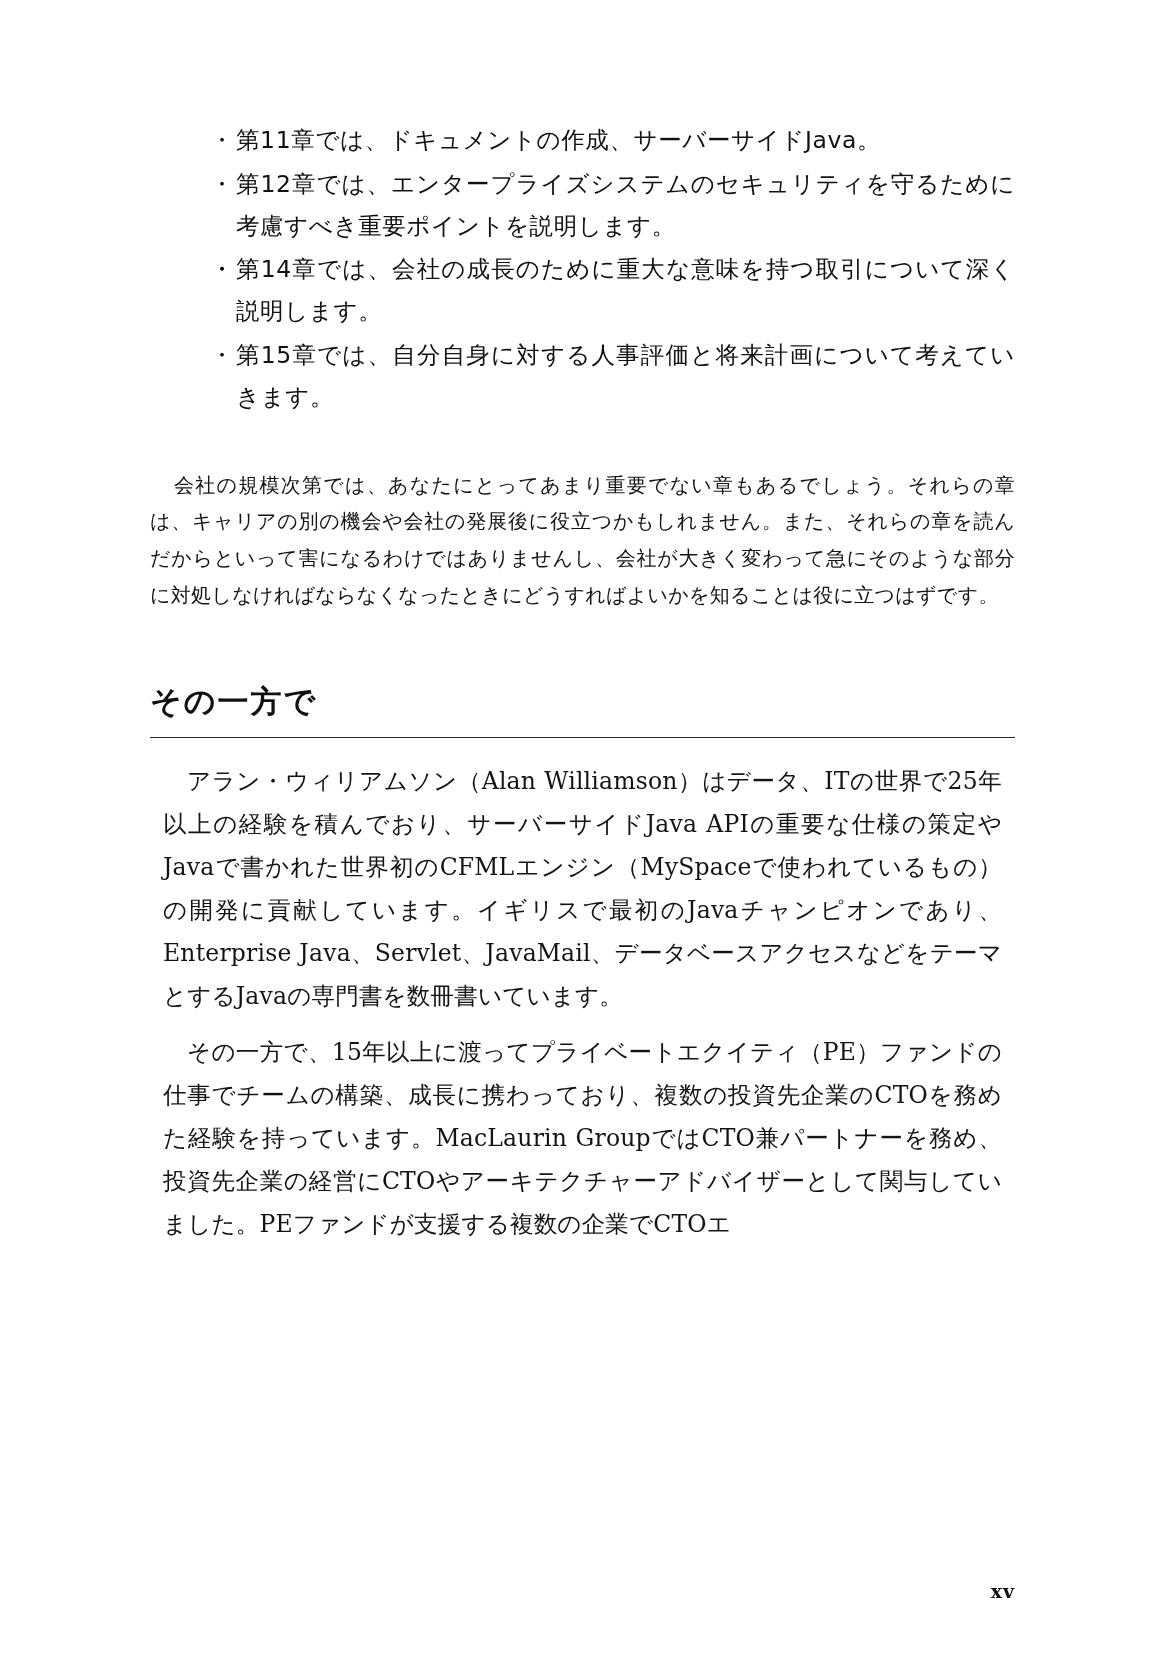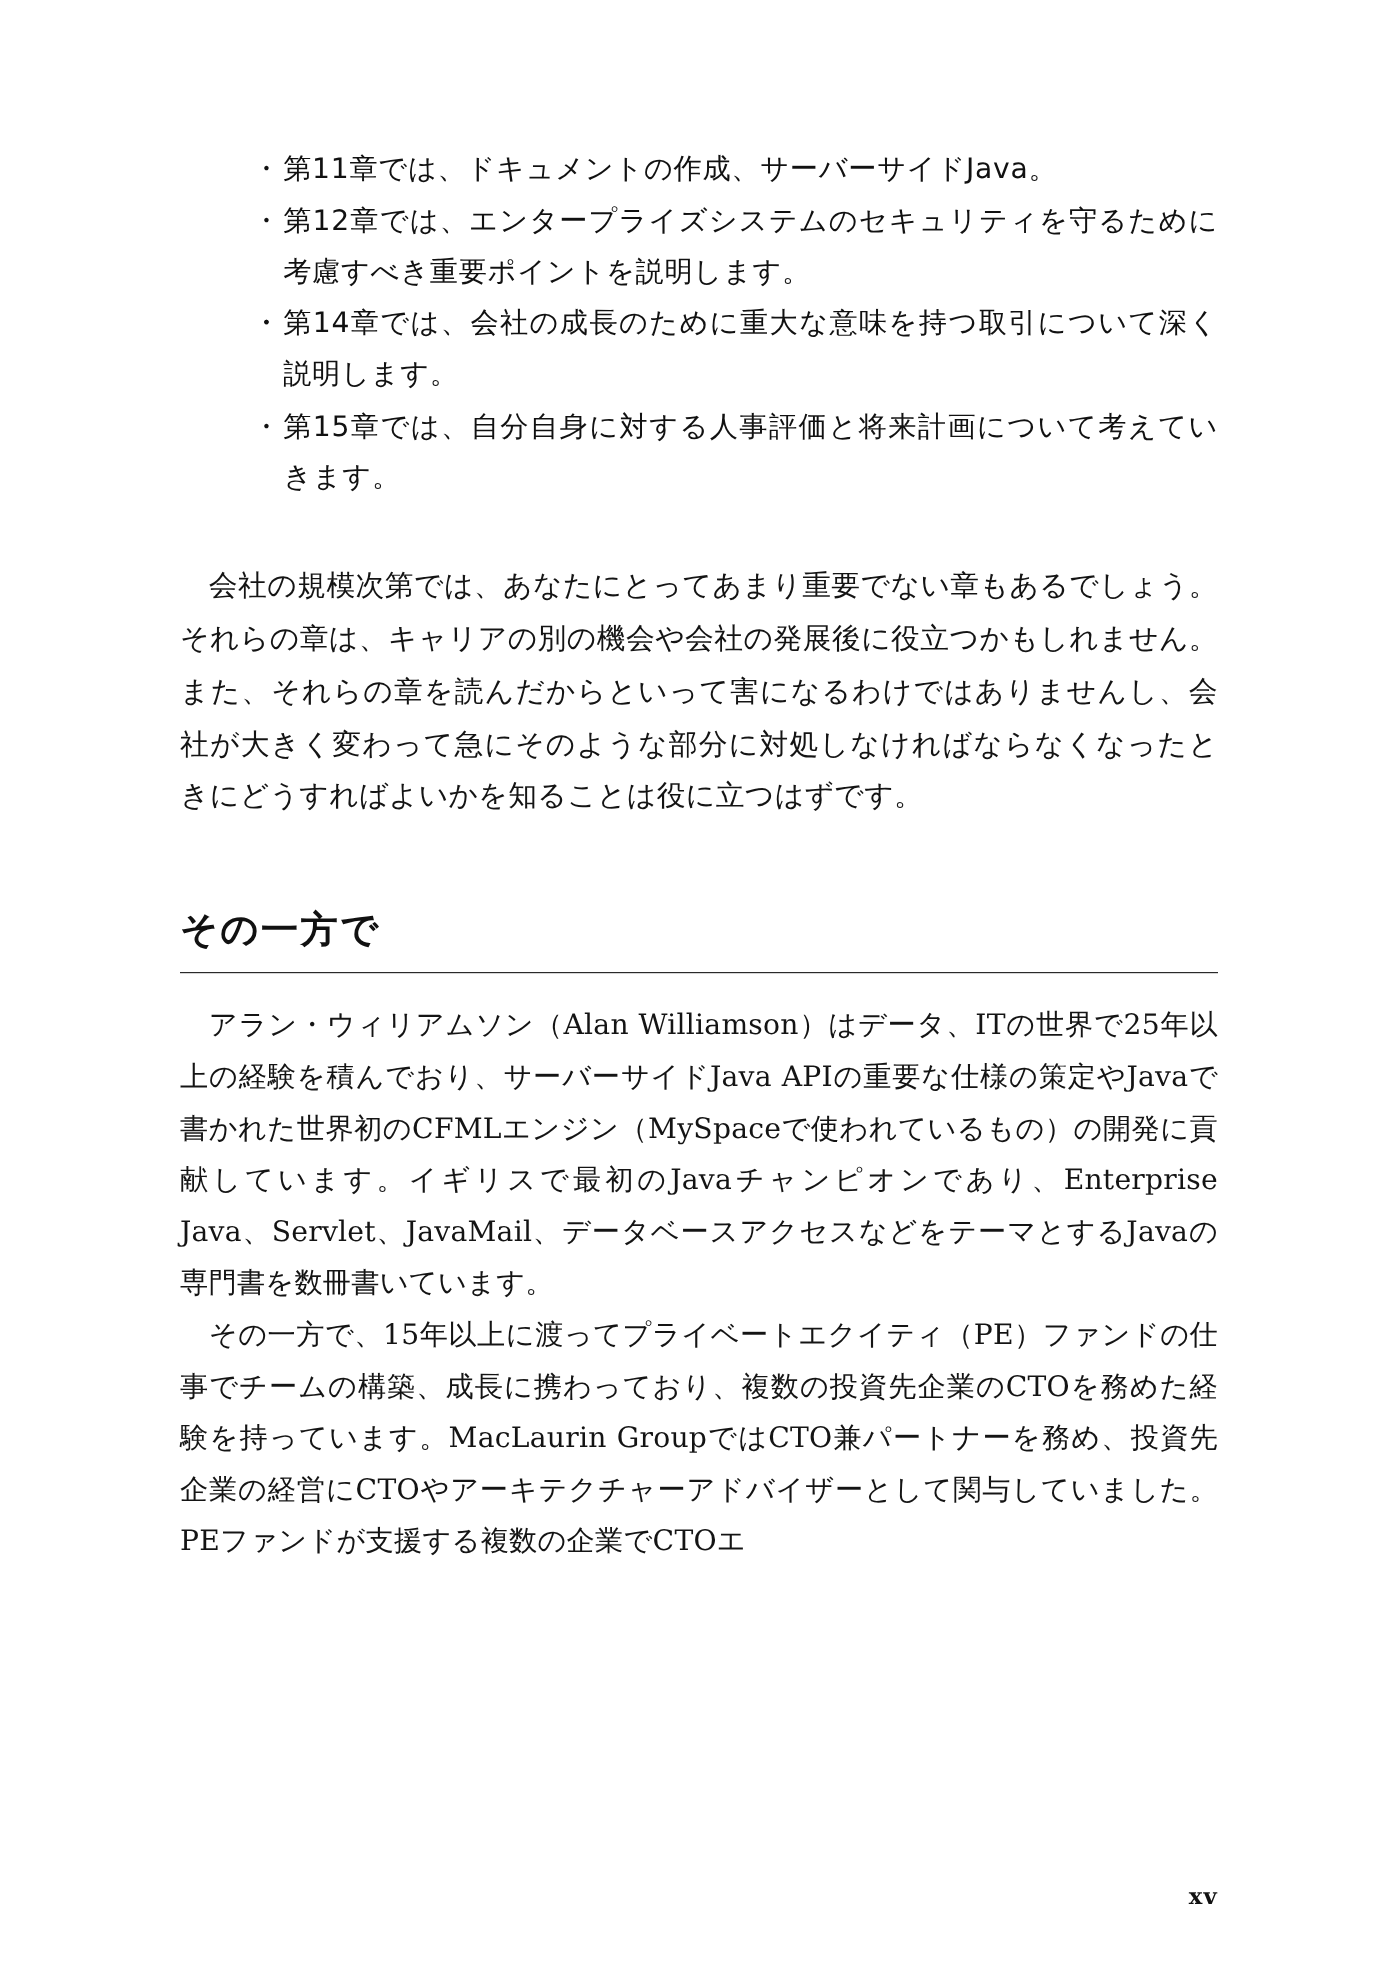--- a/index.html
+++ b/index.html
@@ -39,21 +39,21 @@
     text-justify: inter-character;
     color: #111;
   }
   .bullet-item .dot {
     position: absolute;
     left: 0;
     top: 0;
   }
   .body-para {
     font-family: "DejaVu Serif", serif;
-    font-size: 24px;
+    font-size: 20px;
     line-height: 1.83;
     letter-spacing: 0.3px;
     margin: 0;
     text-align: justify;
     text-justify: inter-character;
     text-indent: 24px;
     color: #141414;
   }
   .gap-before-para { height: 46px; }
 
@@ -68,30 +68,30 @@
   .section-rule {
     border: none;
     border-top: 1.4px solid #2a2a2a;
     margin: 14px 0 22px 0;
   }
   .author-para {
     font-family: "DejaVu Serif", serif;
     font-size: 23.5px;
     line-height: 1.83;
     letter-spacing: 0.2px;
-    margin: 0;
+    margin: 13px;
     text-align: justify;
     text-justify: inter-character;
     text-indent: 24px;
     color: #141414;
   }
   .folio {
     position: absolute;
     right: 150px;
-    bottom: 62px;
+    bottom: 52px;
     font-family: "DejaVu Serif", serif;
     font-size: 19px;
     font-weight: bold;
     letter-spacing: 1px;
     color: #111;
   }
 </style>
 </head>
 <body>
 

